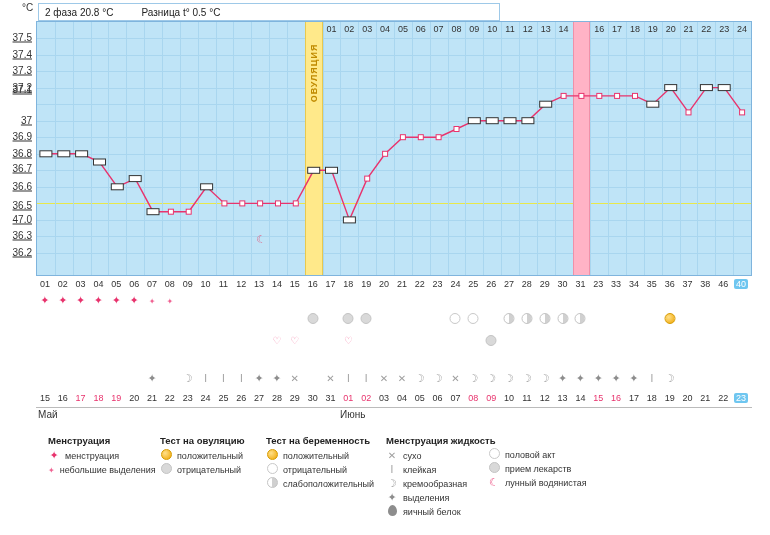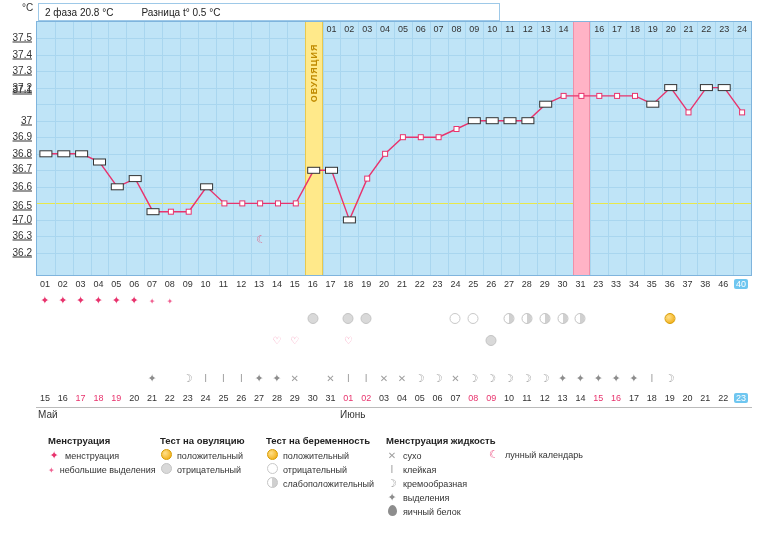--- a/index.html
+++ b/index.html
@@ -535,19 +535,27 @@
           <span class="legend-icon"><span class="g dropgrey">✦</span></span>
           <span class="lbl">выделения</span>
         </div>
         <div class="legend-item">
           <span class="legend-icon"><span class="g eggwhite"></span></span>
           <span class="lbl">яичный белок</span>
         </div>
       </div>
     <div class="legend-col" id="legOther" style="left:440px;width:150px;top:14px;">
         <div class="legend-item">
+          <span class="legend-icon"><span class="g circ white"></span></span>
+          <span class="lbl">половой акт</span>
+        </div>
+        <div class="legend-item">
+          <span class="legend-icon"><span class="g circ grey-dot"></span></span>
+          <span class="lbl">прием лекарств</span>
+        </div>
+        <div class="legend-item">
           <span class="legend-icon"><span class="g" style="color: rgb(232, 51, 109); font-size: 11px;">☾</span></span>
-          <span class="lbl">лунный календарь</span>
+          <span class="lbl">лунный водянистая</span>
         </div>
       </div>
   </div>
 
 </div>
 
 </body></html>

